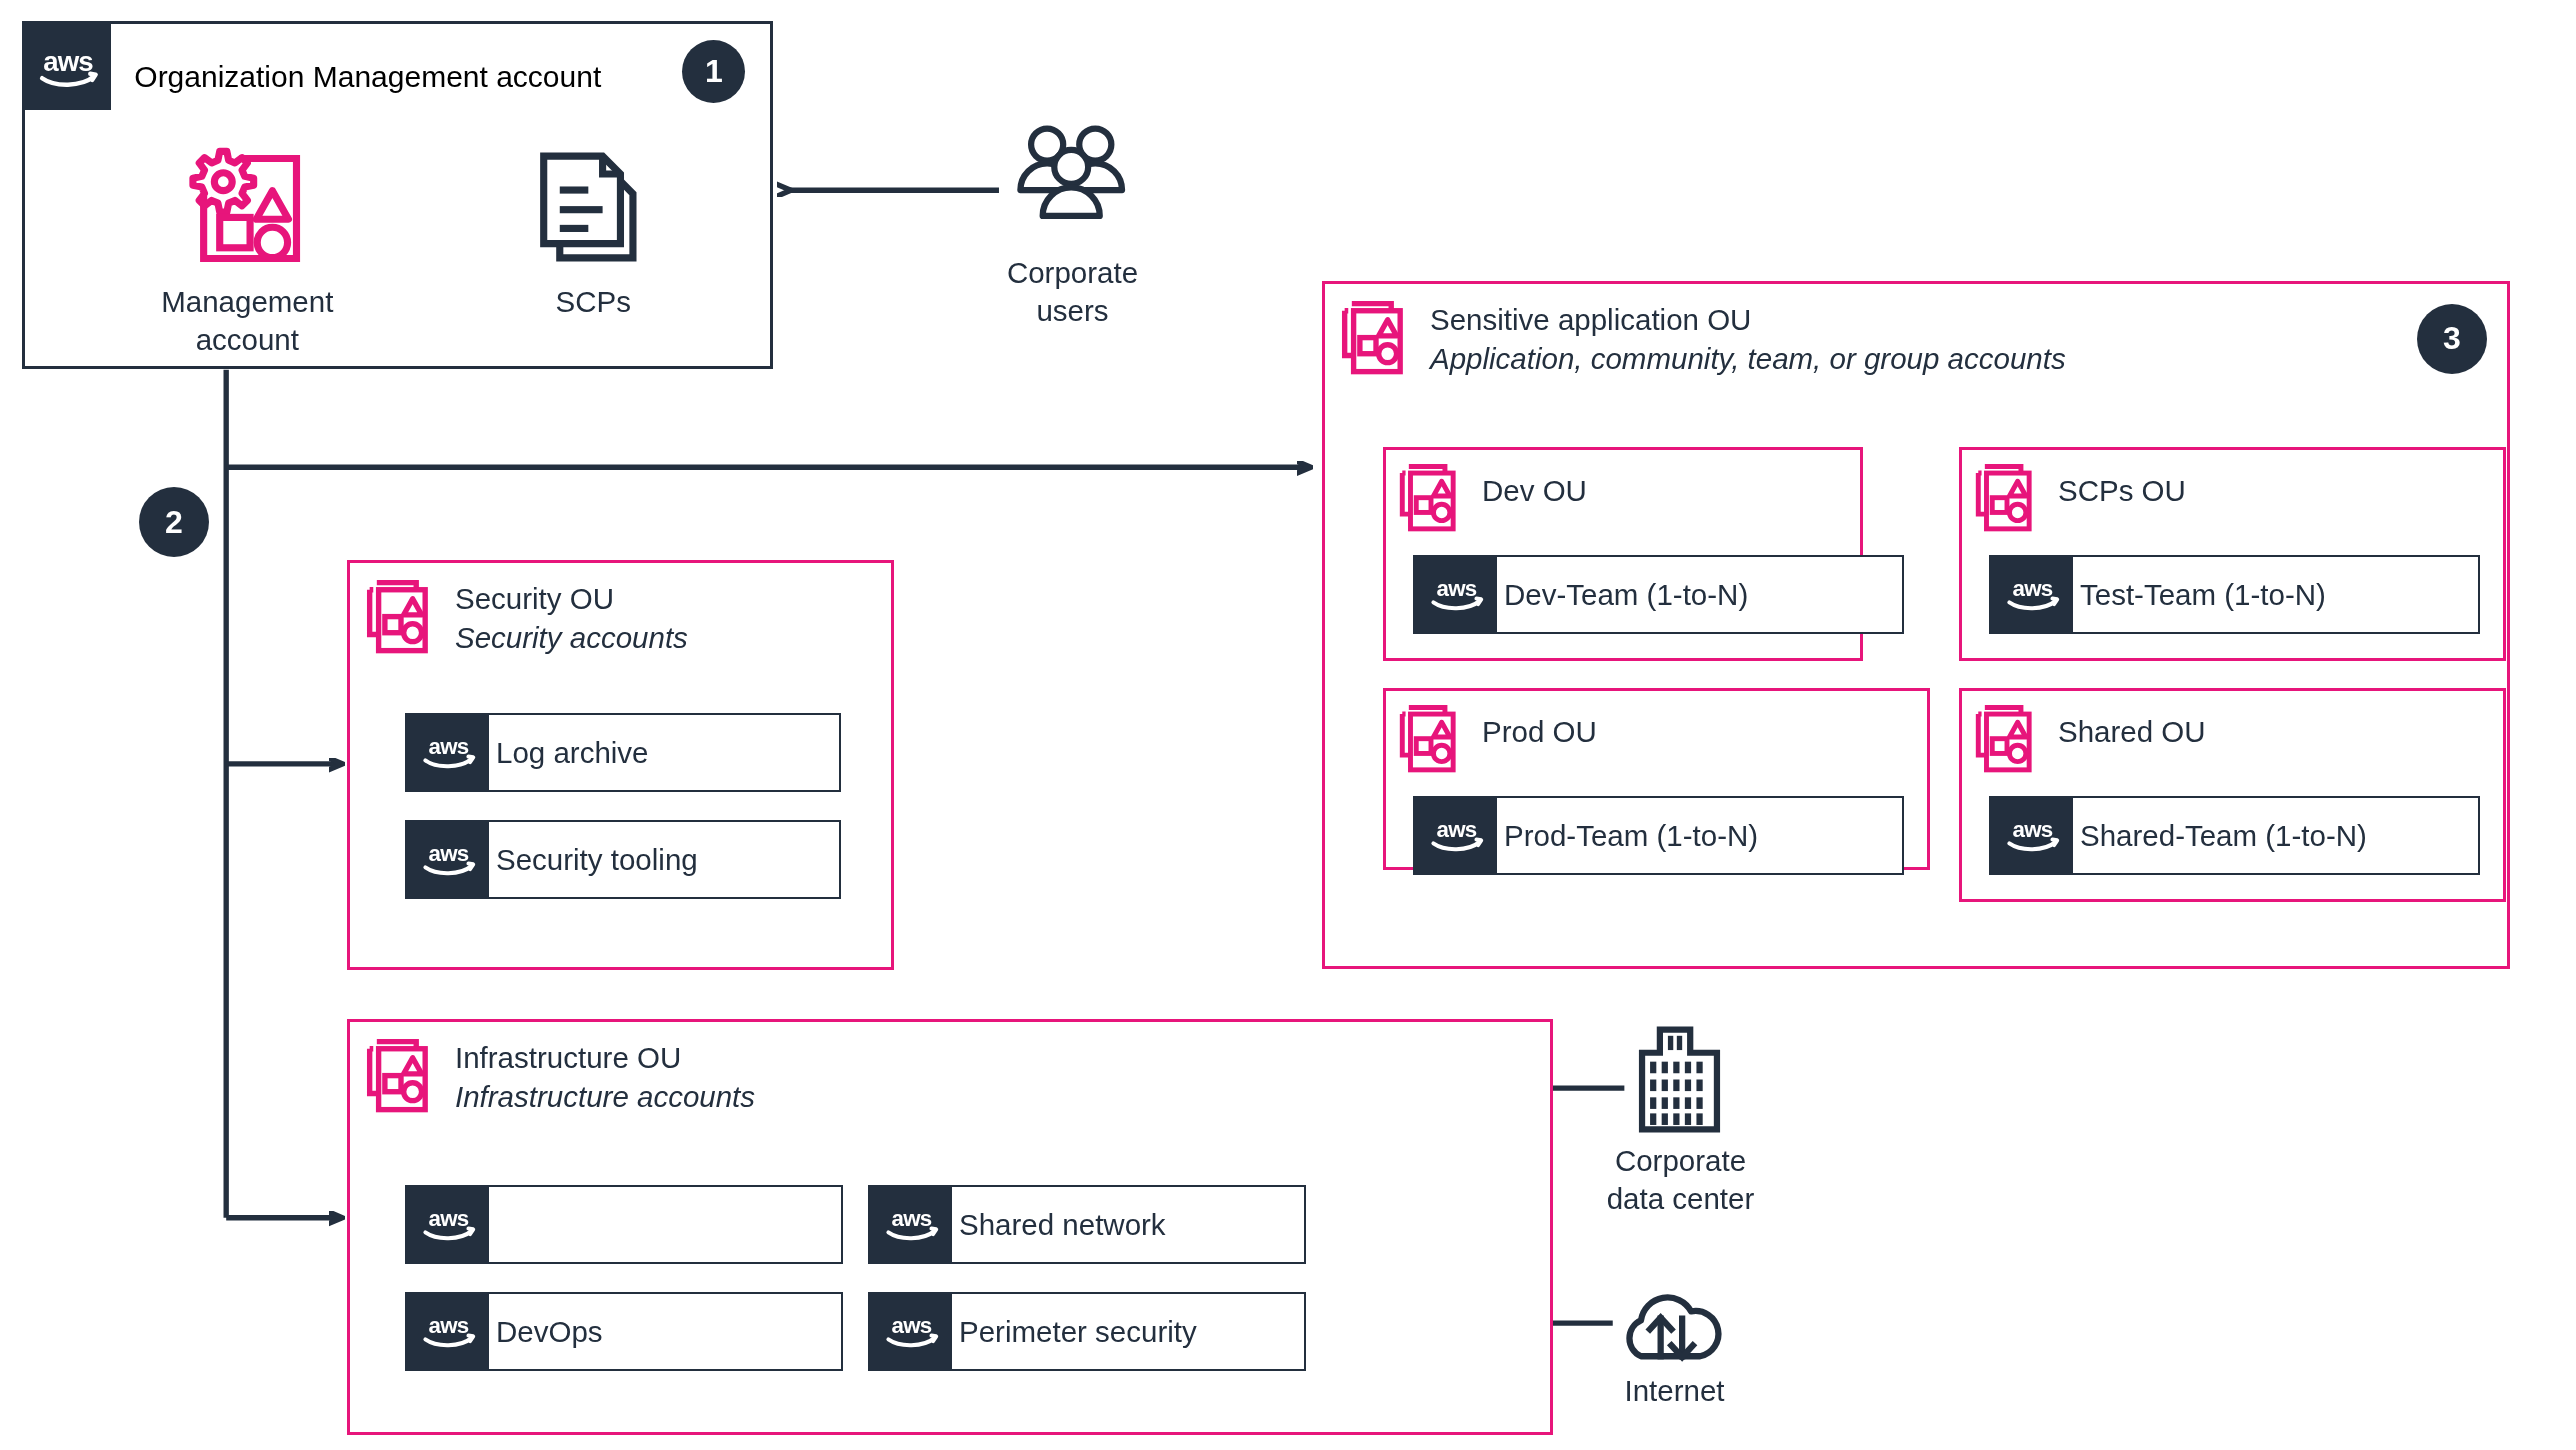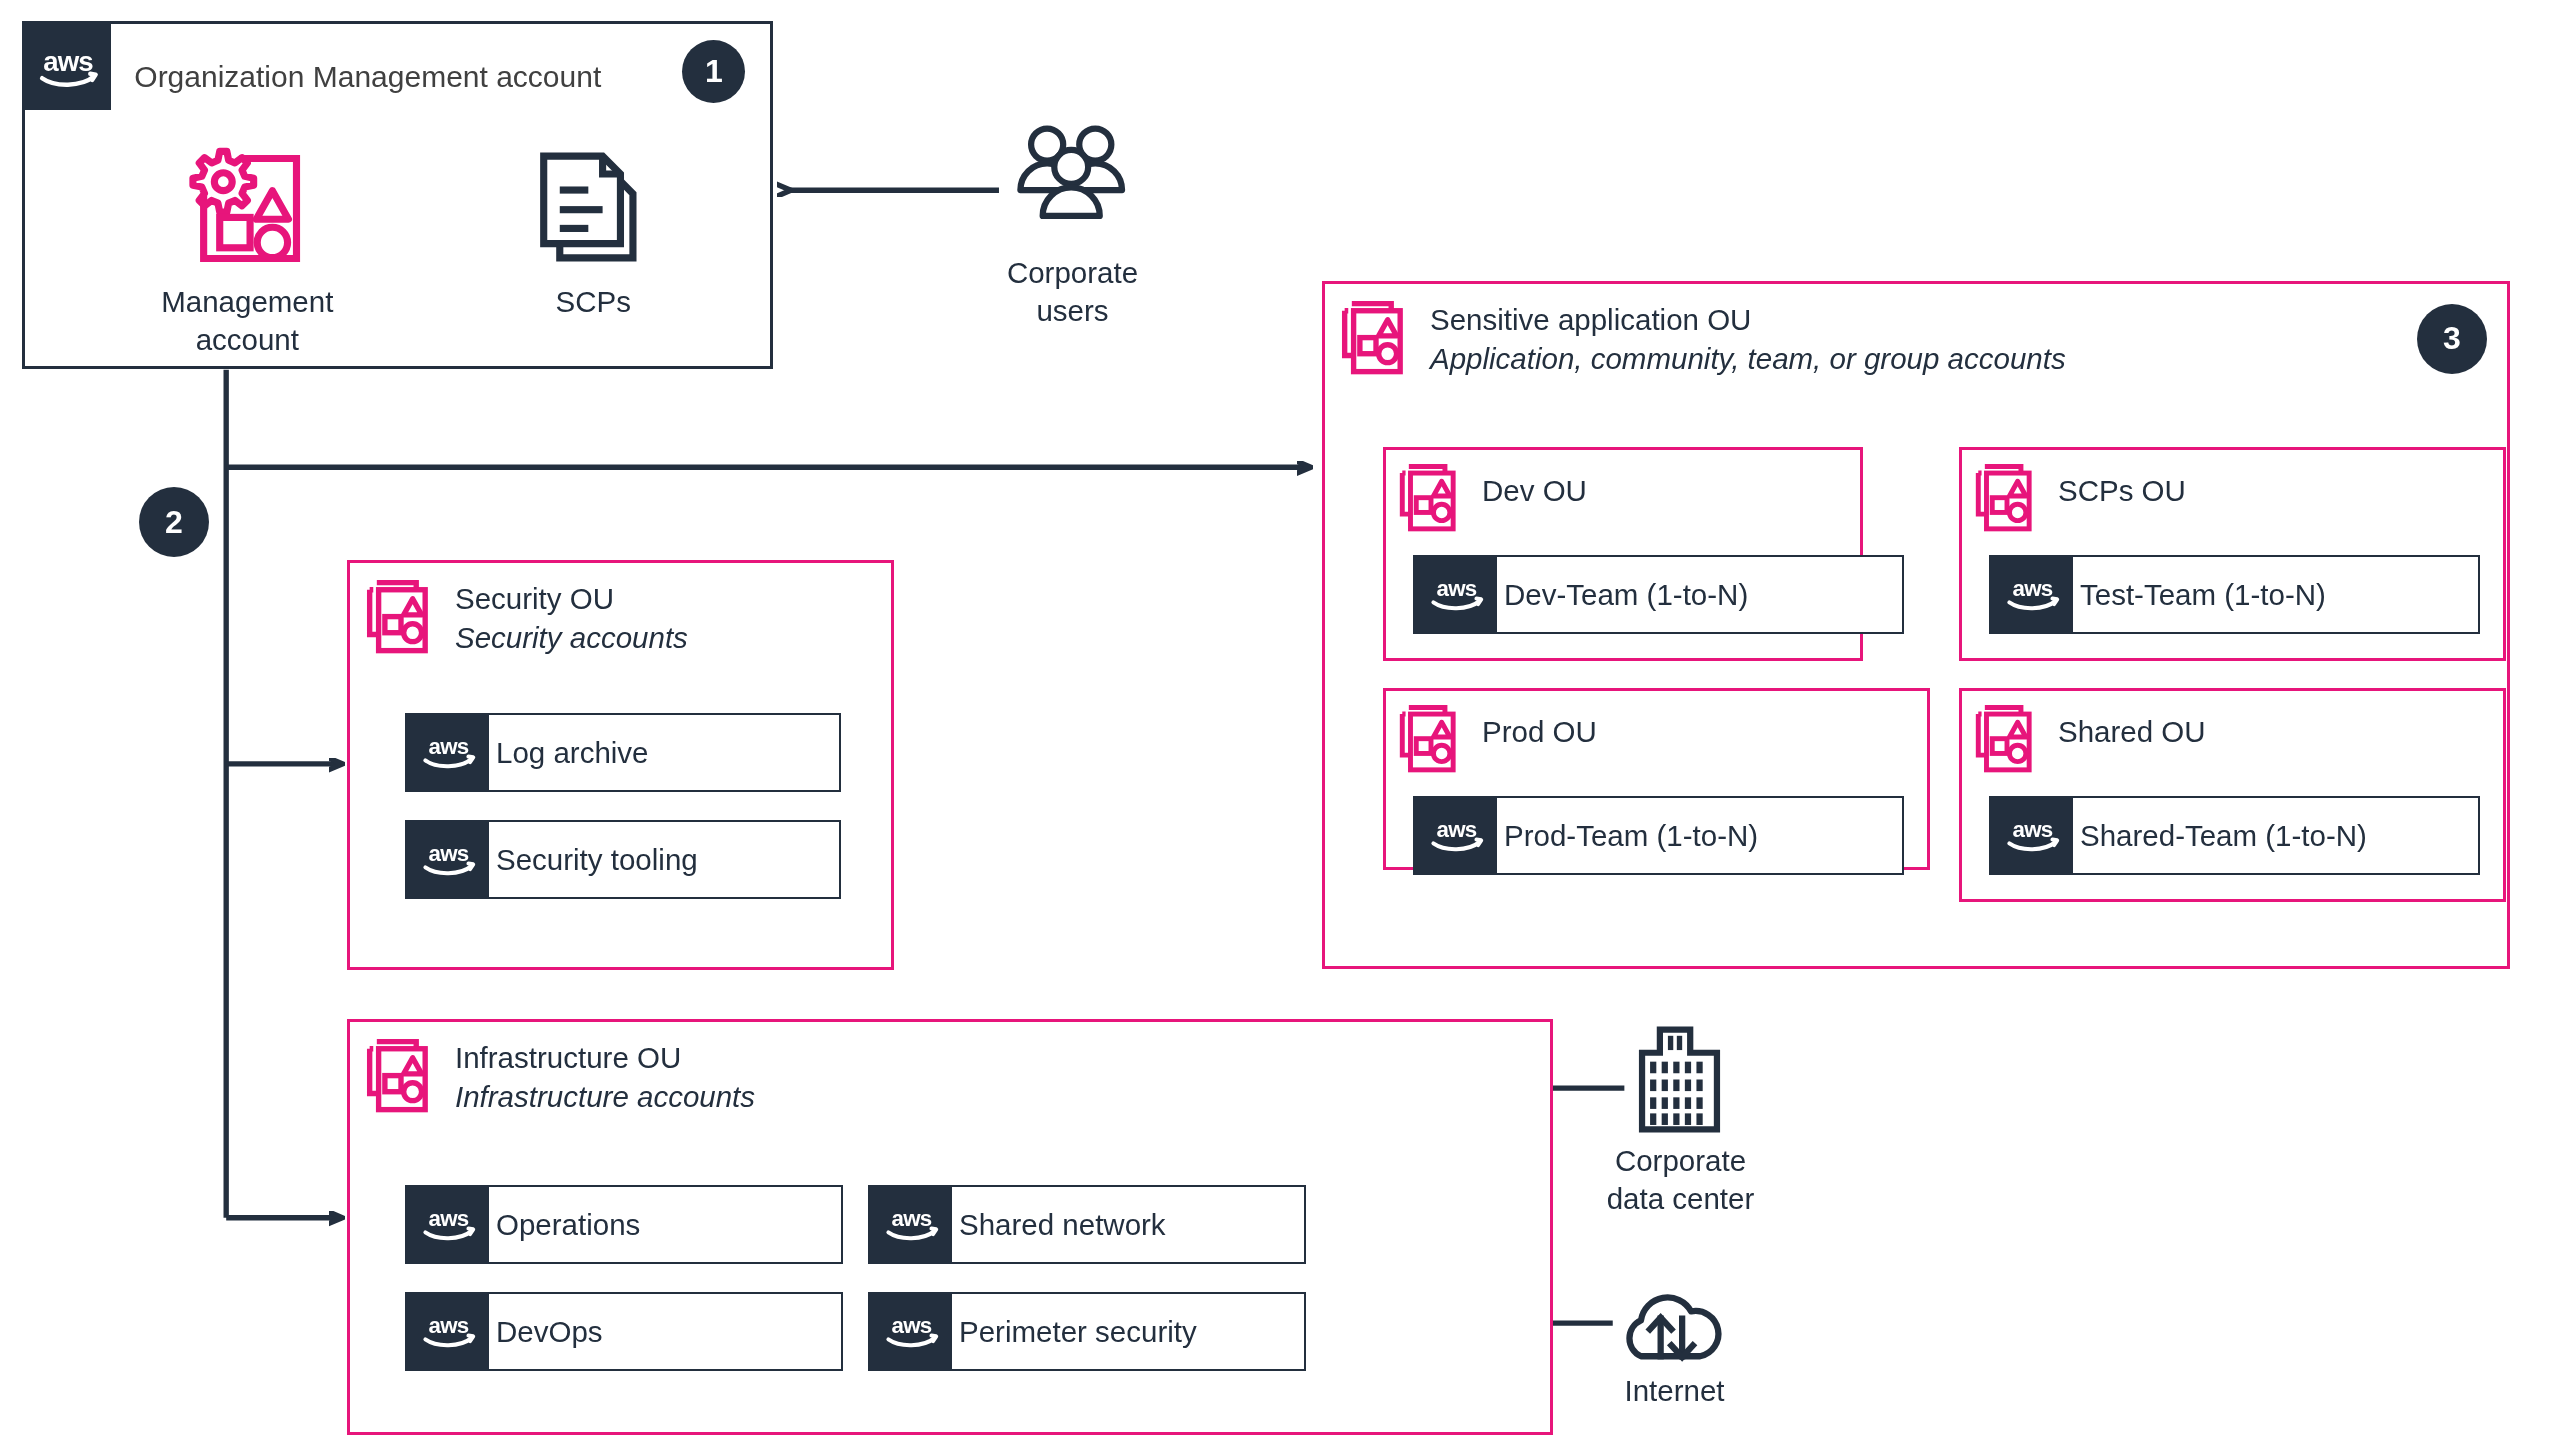--- a/index.html
+++ b/index.html
@@ -4,21 +4,21 @@
 <style>
   html,body{margin:0;padding:0;background:#ffffff;}
   body{font-family:"Liberation Sans", sans-serif;}
   #stage{position:relative;width:2576px;height:1450px;background:#fff;overflow:hidden;}
   .svgroot{position:absolute;inset:0;width:2576px;height:1450px;}
 
   
   .abs{position:absolute;}
 
   
-  .t-title{font-size:30px;color:#404040;white-space:nowrap;line-height:1.1;}
+  .t-title{font-size:30px;color:#000000;white-space:nowrap;line-height:1.1;}
   .t-ou{font-size:29.5px;color:#232F3E;white-space:nowrap;line-height:1.22;}
   .t-ou-sub{font-size:29.5px;color:#232F3E;white-space:nowrap;font-style:italic;line-height:1.22;}
   .t-cap{font-size:29.5px;color:#232F3E;text-align:center;line-height:1.28;}
   .t-acct{font-size:29.5px;color:#232F3E;white-space:nowrap;}
 
   
   .mgmt-card{left:22.3px;top:21.4px;width:751px;height:348px;border:3.6px solid #232F3E;box-sizing:border-box;background:#fff;}
   .aws-tab{position:absolute;left:0;top:0;width:86px;height:86px;background:#232F3E;display:flex;align-items:center;justify-content:center;}
 
   
@@ -192,21 +192,20 @@
     <div class="abs t-ou-sub" style="left:105px;top:57px;">Infrastructure accounts</div>
 
     <div class="abs acct" style="left:55px;top:163px;width:438px;height:79px;">
       <div class="acct-logo">
         <svg class="ico" width="59" height="39" viewBox="0 0 74 48" aria-hidden="true">
           <text x="37" y="26" text-anchor="middle" fill="#ffffff" font-family="Liberation Sans, sans-serif" font-size="28" font-weight="bold" letter-spacing="-1">aws</text>
           <path d="M8 34 C22 44, 52 44, 66 32" fill="none" stroke="#ffffff" stroke-width="5" stroke-linecap="round"></path>
           <path d="M64 36 L68 30 L62 29" fill="none" stroke="#ffffff" stroke-width="5" stroke-linecap="round" stroke-linejoin="round"></path>
         </svg>
       </div>
-      <div class="acct-label t-acct">Operations</div>
     </div>
 
     <div class="abs acct" style="left:55px;top:270px;width:438px;height:79px;">
       <div class="acct-logo">
         <svg class="ico" width="59" height="39" viewBox="0 0 74 48" aria-hidden="true">
           <text x="37" y="26" text-anchor="middle" fill="#ffffff" font-family="Liberation Sans, sans-serif" font-size="28" font-weight="bold" letter-spacing="-1">aws</text>
           <path d="M8 34 C22 44, 52 44, 66 32" fill="none" stroke="#ffffff" stroke-width="5" stroke-linecap="round"></path>
           <path d="M64 36 L68 30 L62 29" fill="none" stroke="#ffffff" stroke-width="5" stroke-linecap="round" stroke-linejoin="round"></path>
         </svg>
       </div>

